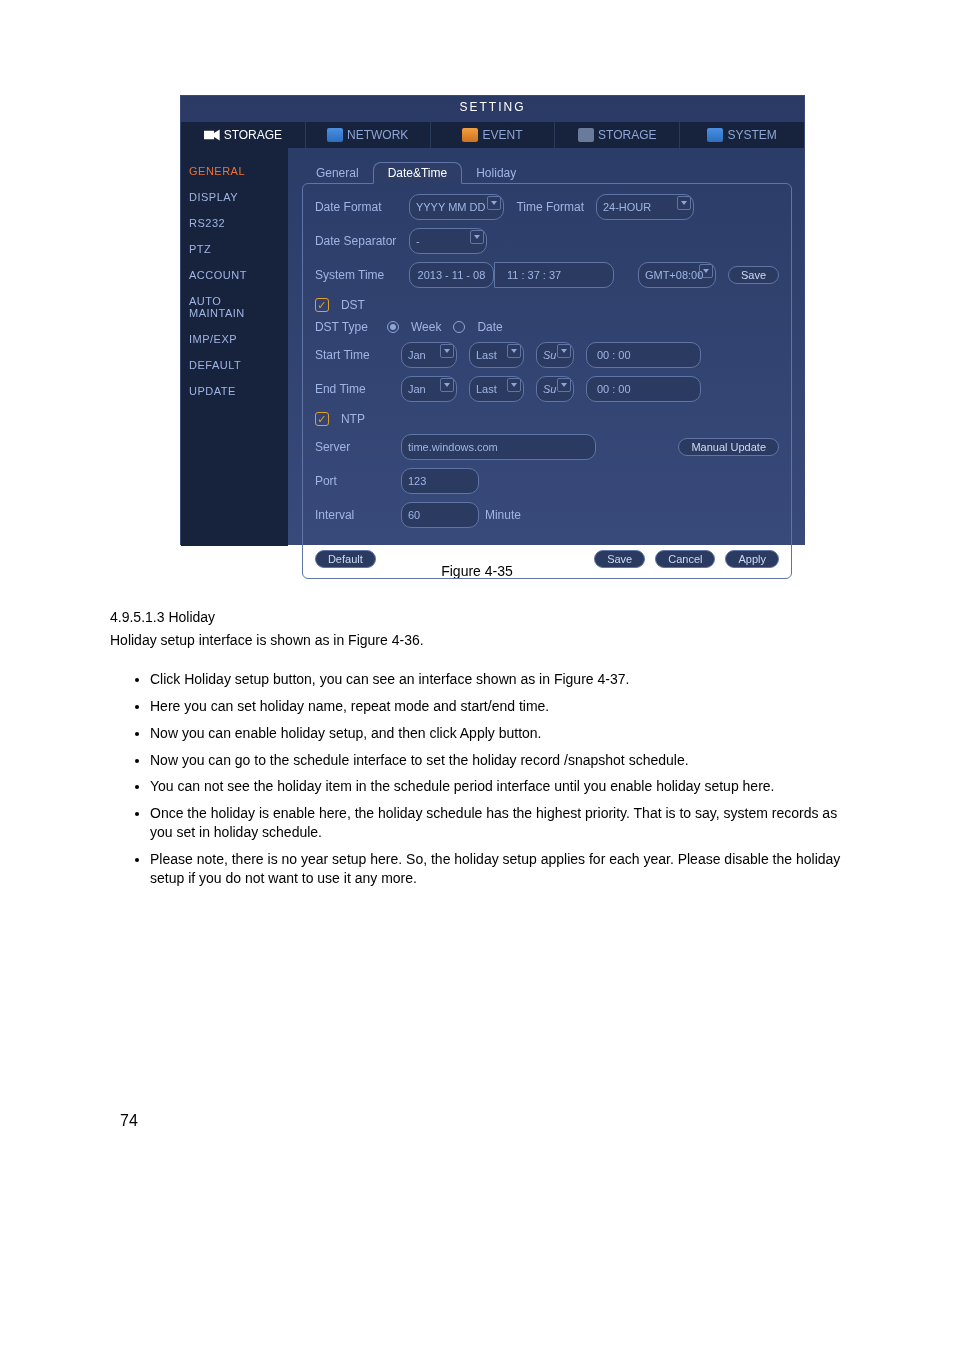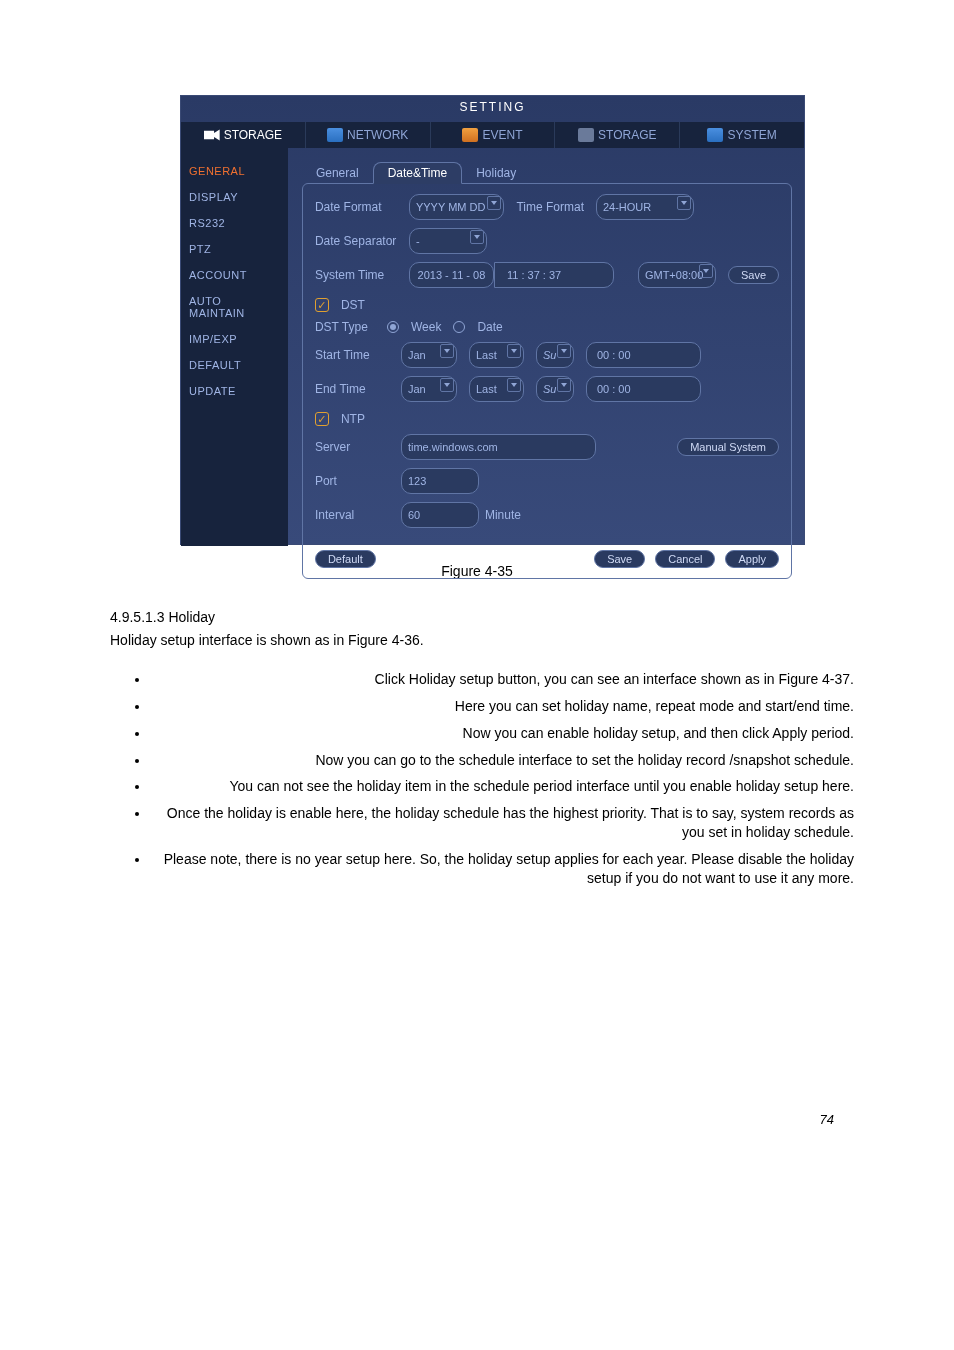--- a/index.html
+++ b/index.html
@@ -41,26 +41,26 @@
   .radio { width:12px; height:12px; border:1px solid #8fa5d5; border-radius:50%; display:inline-flex; align-items:center; justify-content:center; cursor:pointer; }
   .radio.checked::after { content:""; width:6px; height:6px; background:#8fa5d5; border-radius:50%; }
   .sel-w1 { width: 56px; }
   .sel-w2 { width: 55px; }
   .sel-w3 { width: 38px; font-style: italic; }
   .time-hhmm { width: 115px; justify-content:flex-start; padding-left:10px; }
   .ntp-input { width: 195px; }
   .port-input { width: 78px; }
   .actions { display:flex; gap:10px; margin-top: 22px; }
   .actions .spacer { flex:1; }
-  .page-number { text-align:right; font-size:13px; margin-top:200px; padding:20px;font-style:italic; }
+  .page-number { text-align:left; font-size:16px; margin-top:200px; padding:20px; }
   .figure-caption { text-align:center; font-size:14px; margin-top: 18px; }
   .section-heading { font-size:14px; margin: 30px 0 6px 10px; }
   .para { font-size:14px; margin: 6px 0 16px 10px; line-height:1.35; }
   ul.bullets { list-style: disc; margin-left: 50px; }
-  ul.bullets li { font-size:14px; padding: 4px 0; line-height:1.35;text-align:right; }
+  ul.bullets li { font-size:14px; padding: 4px 0; line-height:1.35; }
 </style>
 </head>
 <body>
 
 <div class="page">
   <div class="app-window">
     <div class="titlebar">SETTING</div>
     <div class="topnav">
       <div class="topnav-item camera">
         <span class="nav-icon"></span>
@@ -178,21 +178,21 @@
           </div>
 
           <div class="row" style="margin-top:10px">
             <span class="checkbox"></span>
             <span>NTP</span>
           </div>
           <div class="row">
             <span class="label" style="width:74px">Server</span>
             <span class="pill ntp-input">time.windows.com</span>
             <span style="flex:1"></span>
-            <span class="btn">Manual System</span>
+            <span class="btn">Manual Update</span>
           </div>
           <div class="row">
             <span class="label" style="width:74px">Port</span>
             <span class="pill port-input">123</span>
           </div>
           <div class="row">
             <span class="label" style="width:74px">Interval</span>
             <span class="pill port-input">60</span>
             <span style="margin-left:-6px">Minute</span>
           </div>
@@ -208,21 +208,21 @@
       </div>
     </div>
   </div>
 
   <div class="figure-caption">Figure 4-35</div>
   <div class="section-heading">4.9.5.1.3 Holiday</div>
   <div class="para">Holiday setup interface is shown as in Figure 4-36.</div>
   <ul class="bullets">
     <li>Click Holiday setup button, you can see an interface shown as in Figure 4-37.</li>
     <li>Here you can set holiday name, repeat mode and start/end time.</li>
-    <li>Now you can enable holiday setup, and then click Apply period.</li>
+    <li>Now you can enable holiday setup, and then click Apply button.</li>
     <li>Now you can go to the schedule interface to set the holiday record /snapshot schedule.</li>
     <li>You can not see the holiday item in the schedule period interface until you enable holiday setup here.</li>
     <li>Once the holiday is enable here, the holiday schedule has the highest priority. That is to say, system records as you set in holiday schedule.</li>
     <li>Please note, there is no year setup here. So, the holiday setup applies for each year. Please disable the holiday setup if you do not want to use it any more.</li>
   </ul>
 
   <div class="page-number">74</div>
 </div>
 
 </body></html>

